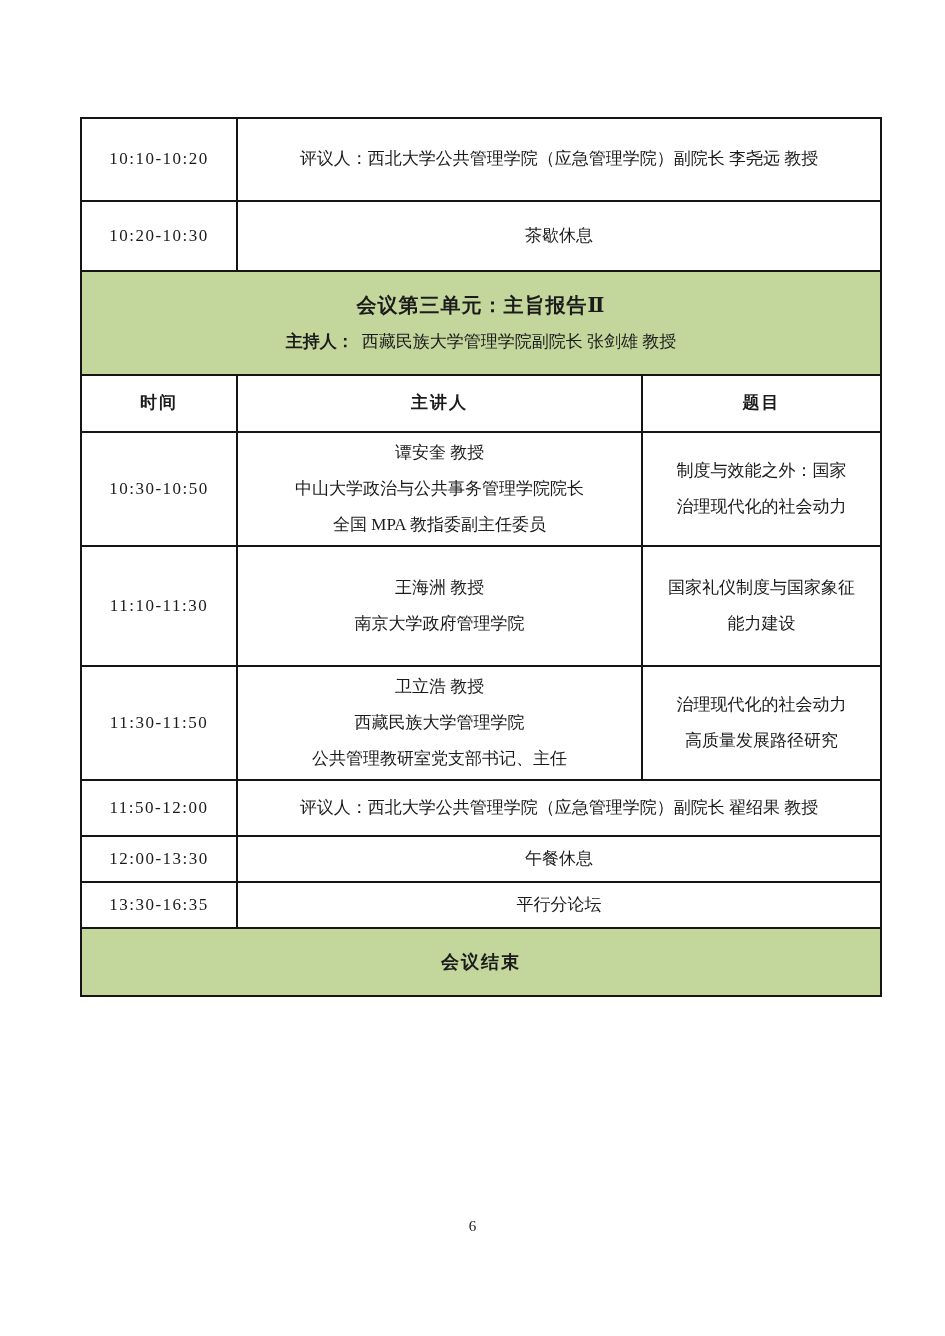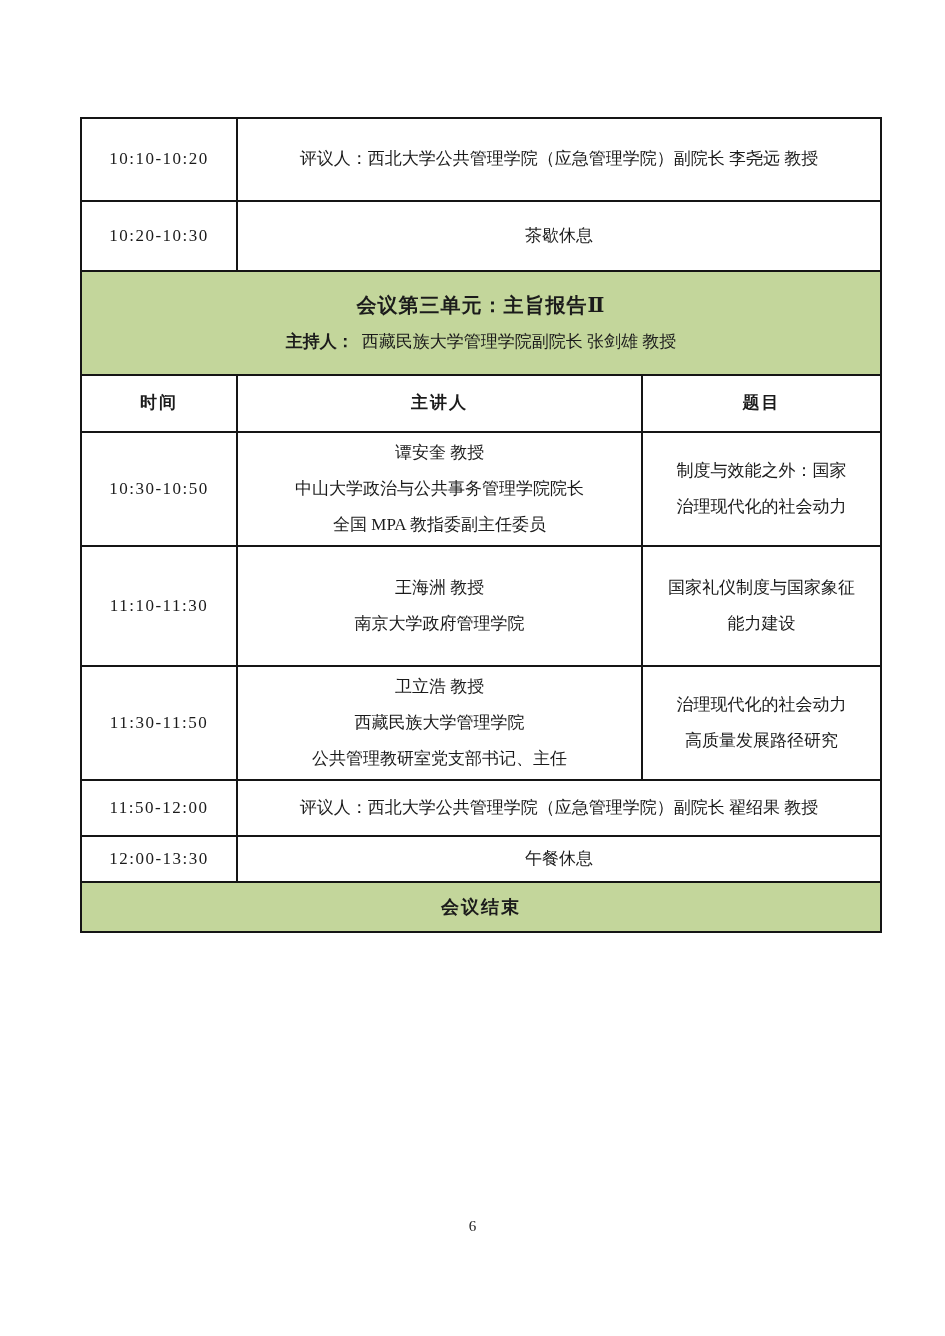--- a/index.html
+++ b/index.html
@@ -126,21 +126,25 @@
     </tr>
 
     <tr style="height:56px;">
       <td class="time-cell">11:50-12:00</td>
       <td colspan="2">评议人：西北大学公共管理学院（应急管理学院）副院长 翟绍果 教授</td>
     </tr>
     <tr style="height:46px;padding-left:16px;">
       <td class="time-cell">12:00-13:30</td>
       <td colspan="2">午餐休息</td>
     </tr>
+    <tr style="height:46px;">
+      <td class="time-cell">13:30-16:35</td>
+      <td colspan="2">平行分论坛</td>
+    </tr>
 
-    <tr style="height:50px;">
+    <tr style="height:68px;">
       <td colspan="3" class="end-banner-cell">会议结束</td>
     </tr>
   </tbody>
     </table>
 
   <div class="page-number">6</div>
 </div>
 
 </body></html>

